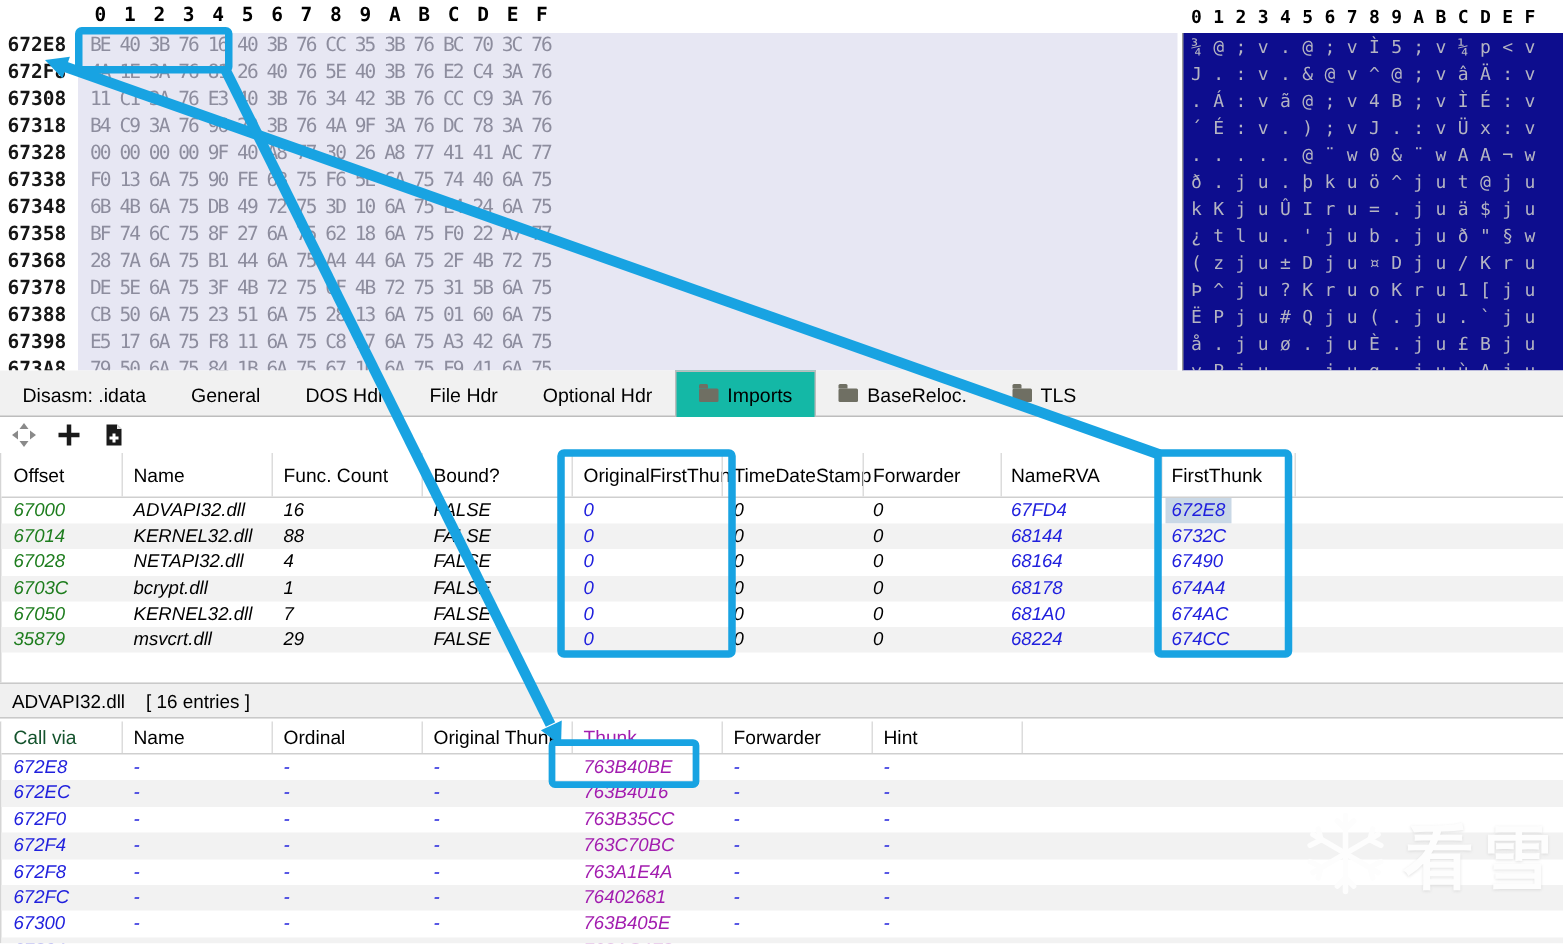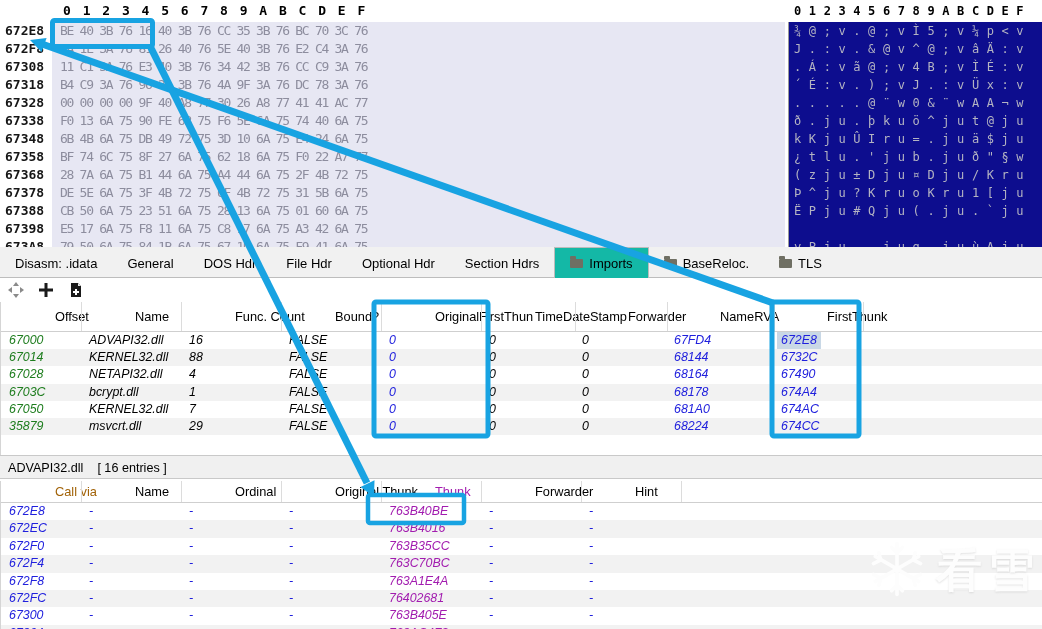--- a/index.html
+++ b/index.html
@@ -33,21 +33,21 @@
   .folder::before{content:"";position:absolute;top:-3px;left:0;width:6px;height:3px;background:#6f6f63;
           border-radius:1px 1px 0 0;}
 
   
   .toolbar{position:absolute;left:0;top:278px;width:1042px;height:24px;background:#fff;
            display:flex;align-items:center;gap:14px;padding-left:8px;box-sizing:border-box;}
   .tbicon{width:16px;height:16px;display:inline-block;}
 
   
   .t-head{position:relative;height:29px;background:#fff;border-bottom:1px solid #cfcfcf;font-size:12.8px;}
-  .t-head span{position:absolute;top:7px;margin-left:46px;}
+  .t-head span{position:absolute;top:7px;}
   .vsep{position:absolute;top:0;bottom:0;width:0;border-left:1px solid #dcdcdc;}
   .trow{position:relative;font-size:12.4px;font-style:italic;}
   .imports-wrap{position:absolute;left:0;top:302px;width:1042px;height:153px;border-left:1px solid #d5d5d5;box-sizing:border-box;}
   .imports-rows .trow{height:17.2px;line-height:17.2px;}
   .imports-rows div.trow:nth-of-type(even){background:#f2f2f2;}
   .thunks-wrap{position:absolute;left:0;top:481px;width:1042px;height:148px;border-left:1px solid #d5d5d5;box-sizing:border-box;}
   .thunks-wrap .t-head{height:21px;}
   .thunks-wrap .t-head span{top:3px;}
   .thunks-rows .trow{height:17.4px;line-height:17.4px;}
   .thunks-rows div.trow:nth-of-type(even){background:#f2f2f2;}
@@ -153,20 +153,21 @@
 
         <div class="hexrow">
           <span class="ha">67388</span>
           <span class="hb">CB 50 6A 75 23 51 6A 75 28 13 6A 75 01 60 6A 75</span>
           <span class="hc">ËPju#Qju(.ju.`ju</span>
         </div>
 
         <div class="hexrow">
           <span class="ha">67398</span>
           <span class="hb">E5 17 6A 75 F8 11 6A 75 C8 17 6A 75 A3 42 6A 75</span>
+          <span class="hc">å.juø.juÈ.ju£Bju</span>
         </div>
 
         <div class="hexrow">
           <span class="ha">673A8</span>
           <span class="hb">79 50 6A 75 84 1B 6A 75 67 1D 6A 75 F9 41 6A 75</span>
           <span class="hc">yPju..jug.juùAju</span>
         </div>
       </div>
   </div>
 
@@ -178,23 +179,20 @@
         <span>General</span>
       </div>
     <div class="tab">
         <span>DOS Hdr</span>
       </div>
     <div class="tab">
         <span>File Hdr</span>
       </div>
     <div class="tab">
         <span>Optional Hdr</span>
-      </div>
-    <div class="tab">
-        <span>Section Hdrs</span>
       </div>
     <div class="tab active">
         <span class="folder"></span>
         <span>Imports</span>
       </div>
     <div class="tab">
         <span class="folder"></span>
         <span>BaseReloc.</span>
       </div>
     <div class="tab">
@@ -328,21 +326,21 @@
         </div>
       </div>
   </div>
 
   <div class="secbar">
     <span>ADVAPI32.dll</span><span class="entries">[ 16 entries ]</span>
   </div>
 
   <div class="thunks-wrap">
     <div class="t-head">
-      <span class="d0" style="color:#a16207">Call via</span>
+      <span class="d0" style="color:#14532d">Call via</span>
       <span class="d1" style="color:#000">Name</span>
       <span class="d2" style="color:#000">Ordinal</span>
       <span class="d3" style="color:#000">Original Thunk</span>
       <span class="d4" style="color:#a21caf">Thunk</span>
       <span class="d5" style="color:#000">Forwarder</span>
       <span class="d6" style="color:#000">Hint</span>
       <i class="vsep" style="left:80px"></i>
         <i class="vsep" style="left:180px"></i>
         <i class="vsep" style="left:280px"></i>
       <i class="vsep" style="left:380px"></i>

